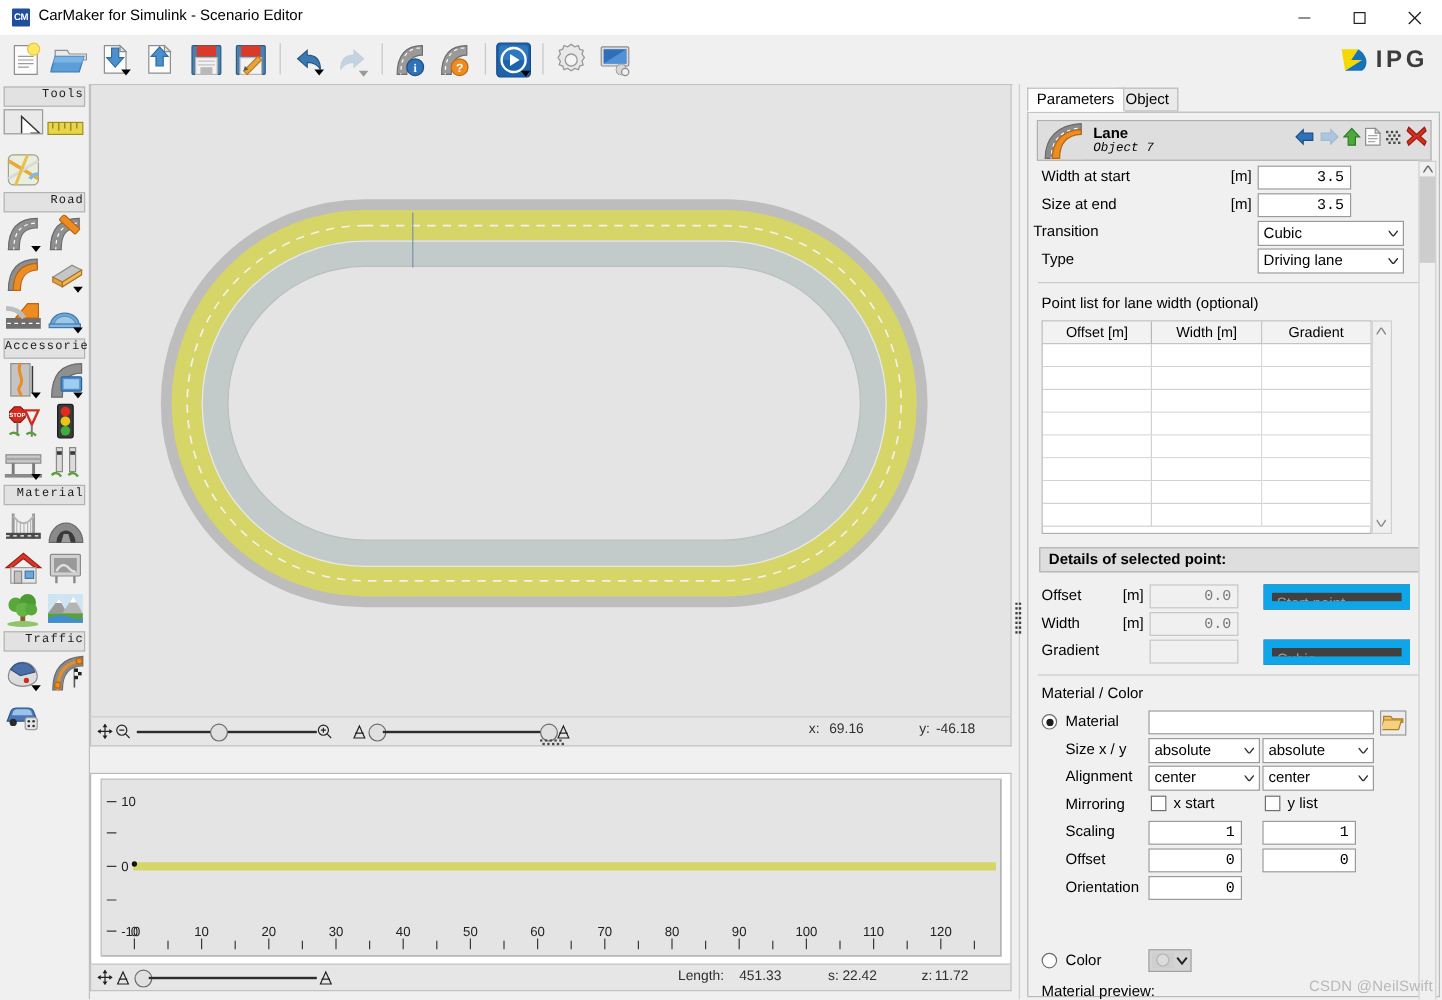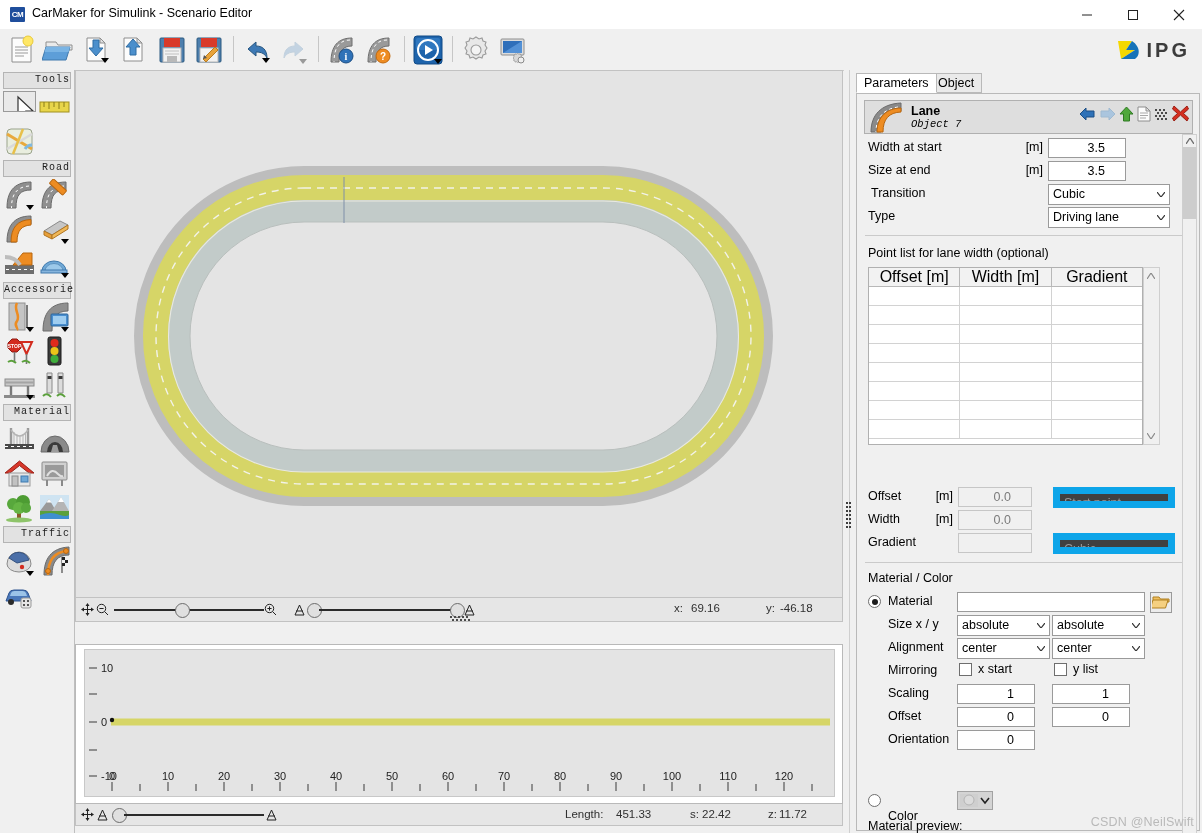--- a/index.html
+++ b/index.html
@@ -90,35 +90,35 @@
     border:1px solid #b0b0b0;box-sizing:border-box;}
   .objicon{position:absolute;left:0px;top:0px;width:38px;height:32px;}
   .objtitle{position:absolute;left:46px;top:3px;font-size:12.5px;font-weight:bold;}
   .objsub{position:absolute;left:46px;top:17px;font-size:10.5px;font-style:italic;
     font-family:"Liberation Mono","DejaVu Sans Mono",monospace;}
   .objbtns{position:absolute;right:3px;top:4px;display:flex;align-items:center;gap:3px;}
 
   .frm-lbl{position:absolute;font-size:12.5px;color:#000;}
   .unit{position:absolute;font-size:12.5px;color:#000;text-align:right;}
   .inp{position:absolute;height:20px;background:#fff;border:1px solid #9a9a9a;box-sizing:border-box;
-    font-family:Liberation Sans, sans-serif;font-size:12.5px;text-align:right;padding:0 20px;
+    font-family:Liberation Mono, monospace;font-size:12.5px;text-align:right;padding:0 5px;
     line-height:18px;color:#000;}
   .inp.ro{background:#f0f0f0;border:1px solid #c6c6c6;color:#7b7b7b;}
   .inp.lft{text-align:left;}
   .sel{position:absolute;height:21px;background:#fff;border:1px solid #9a9a9a;box-sizing:border-box;
     font-size:12.5px;line-height:19px;padding:0 16px 0 4px;color:#000;overflow:hidden;white-space:nowrap;}
   .sel.ro{background:#404040;border:7px solid #0ea5e9;color:#9a9a9a;}
   .sel .chev{position:absolute;right:4px;top:7px;width:8px;height:5px;}
   .hr{position:absolute;height:1px;background:#cacaca;}
   .sect{position:absolute;font-size:12.5px;color:#000;}
 
   .tbl{position:absolute;border:1px solid #b0b0b0;background:#fff;box-sizing:border-box;}
   .tbl-hd{display:flex;height:19px;}
   .tbl-hd div{flex:1;border-right:1px solid #b8b8b8;border-bottom:1px solid #b8b8b8;
-    background:#f2f2f2;text-align:center;line-height:18px;font-size:16px;box-sizing:border-box;}
+    background:#f2f2f2;text-align:center;line-height:18px;font-size:12px;box-sizing:border-box;}
   .tbl-hd div:last-child{border-right:none;}
   .tbl-row{display:flex;height:19px;}
   .tbl-row div{flex:1;border-right:1px solid #d2d2d2;border-bottom:1px solid #d2d2d2;
     background:#fff;box-sizing:border-box;}
   .tbl-row div:last-child{border-right:none;}
 
   .vscroll{position:absolute;width:15px;background:#f0f0f0;border:1px solid #cfcfcf;box-sizing:border-box;}
   .vthumb{position:absolute;left:0;width:13px;background:#cdcdcd;}
   .sc-arrow{position:absolute;left:3px;width:8px;height:6px;}
 
@@ -816,21 +816,21 @@
       </div>
 
       <span class="frm-lbl" style="left:11px;top:46px">Width at start</span>
       <span class="unit" style="left:160px;top:46px;width:26px">[m]</span>
       <div class="inp" style="left:191px;top:44px;width:78px">3.5</div>
 
       <span class="frm-lbl" style="left:11px;top:69px">Size at end</span>
       <span class="unit" style="left:160px;top:69px;width:26px">[m]</span>
       <div class="inp" style="left:191px;top:67px;width:78px">3.5</div>
 
-      <span class="frm-lbl" style="left:14px;top:92px">Transition</span>
+      <span class="frm-lbl" style="left:4px;top:92px">Transition</span>
       <div class="sel" style="left:191px;top:90px;width:122px">
         <span>Cubic</span>
         <svg class="chev" viewBox="0 0 8 5">
             <path d="M0 0 L4 5 L8 0" fill="none" stroke="#333" stroke-width="1.2"></path>
           </svg>
       </div>
 
       <span class="frm-lbl" style="left:11px;top:115px">Type</span>
       <div class="sel" style="left:191px;top:113px;width:122px">
         <span>Driving lane</span>
@@ -892,20 +892,21 @@
       </div>
       <div style="position:absolute;left:286px;top:173px;width:17px;height:178px;background:#f0f0f0;border:1px solid #cfcfcf;box-sizing:border-box">
         <svg class="sc-arrow" style="top:5px" viewBox="0 0 8 6">
             <path d="M0 6 L4 0 L8 6" fill="none" stroke="#8a8a8a" stroke-width="1.2"></path>
           </svg>
         <svg class="sc-arrow" style="bottom:5px" viewBox="0 0 8 6">
             <path d="M0 0 L4 6 L8 0" fill="none" stroke="#8a8a8a" stroke-width="1.2"></path>
           </svg>
       </div>
 
+      <div class="banner" style="left:9px;top:362px;width:318px;height:21px">Details of selected point:</div>
 
       <span class="frm-lbl" style="left:11px;top:395px">Offset</span>
       <span class="unit" style="left:70px;top:395px;width:26px">[m]</span>
       <div class="inp ro" style="left:101px;top:393px;width:74px">0.0</div>
       <div class="sel ro" style="left:196px;top:393px;width:122px">
         <span>Start point</span>
         <svg class="chev" viewBox="0 0 8 5">
             <path d="M0 0 L4 5 L8 0" fill="none" stroke="#999" stroke-width="1.2"></path>
           </svg>
       </div>
@@ -976,21 +977,21 @@
       <div class="inp" style="left:195px;top:590px;width:78px">1</div>
 
       <span class="frm-lbl" style="left:31px;top:615px">Offset</span>
       <div class="inp" style="left:100px;top:613px;width:78px">0</div>
       <div class="inp" style="left:195px;top:613px;width:78px">0</div>
 
       <span class="frm-lbl" style="left:31px;top:638px">Orientation</span>
       <div class="inp" style="left:100px;top:636px;width:78px">0</div>
 
       <div class="radio" style="left:11px;top:700px"></div>
-      <span class="frm-lbl" style="left:31px;top:715px">Color</span>
+      <span class="frm-lbl" style="left:31px;top:699px">Color</span>
       <div class="colorbtn" style="left:100px;top:697px">
         <svg width="34" height="17" viewBox="0 0 34 17">
           <rect x="2" y="2" width="18" height="13" fill="#cfcfcf"></rect>
           <circle cx="11" cy="8" r="5" fill="#dcdcdc" stroke="#b5b5b5"></circle>
           <path d="M23 6 L27 11 L31 6" fill="none" stroke="#222" stroke-width="1.6"></path>
         </svg>
       </div>
 
       <span class="frm-lbl" style="left:11px;top:725px">Material preview:</span>
 

